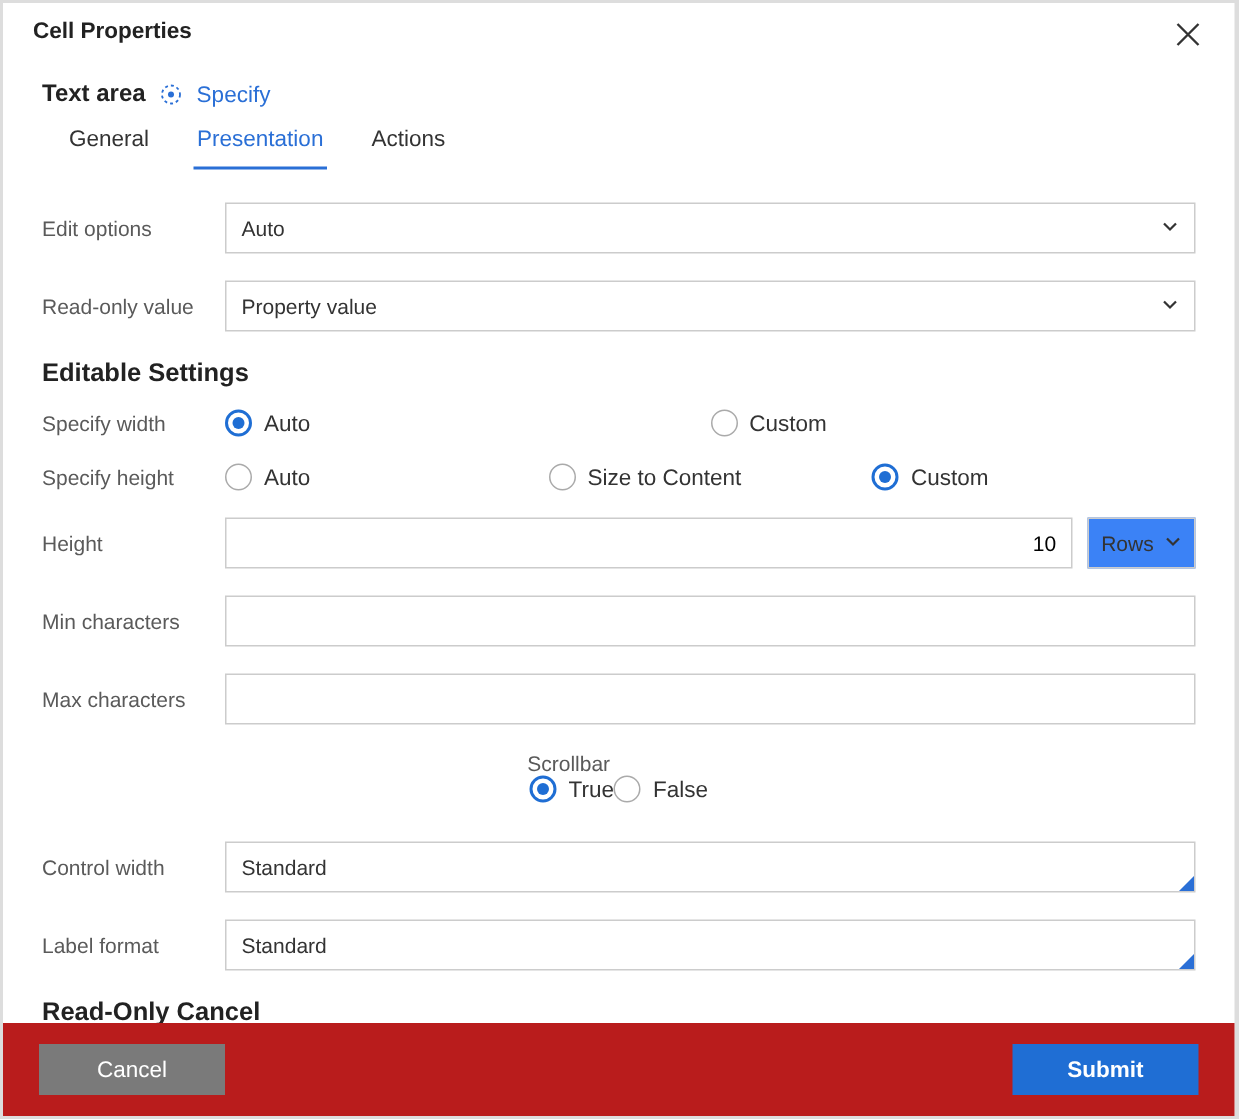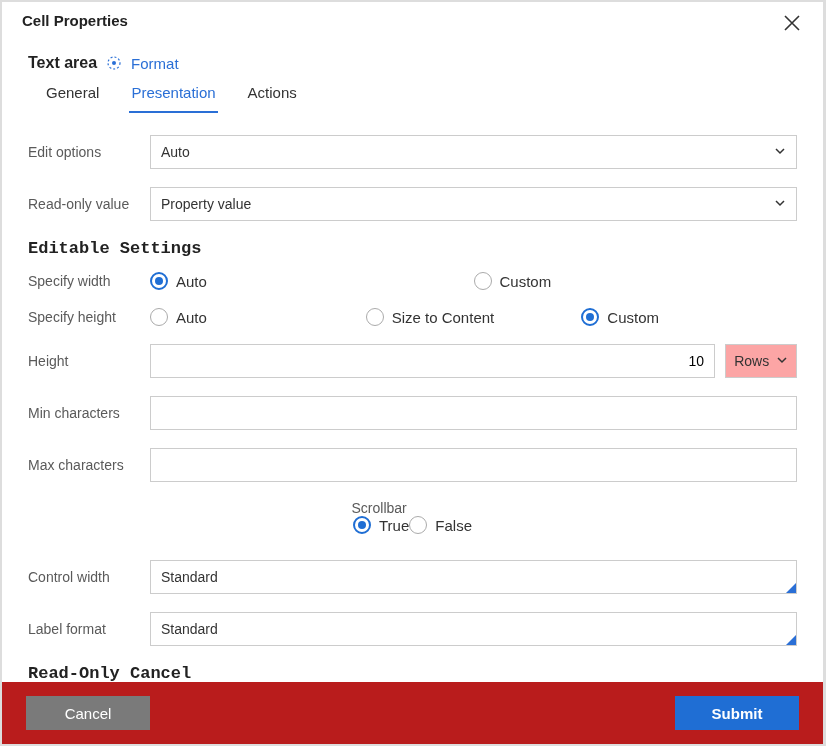--- a/index.html
+++ b/index.html
@@ -155,21 +155,20 @@
       width: 100%;
       background: #fff;
     }
     .text-input.right { text-align: right; }
     .section-title {
       font-size: 17px;
       font-weight: bold;
       color: #222;
       margin-bottom: 14px;
       margin-top: 2px;
-      font-family: Liberation Mono, monospace;
     }
     .radio-option {
       display: flex;
       align-items: center;
       gap: 8px;
       cursor: pointer;
     }
     .radio {
       width: 18px;
       height: 18px;
@@ -198,21 +197,21 @@
     .unit-select {
       width: 80px;
       height: 34px;
       border: 1px solid #ccc;
       display: flex;
       align-items: center;
       padding: 0 8px;
       position: relative;
       cursor: pointer;
       font-size: 14px;
-      background: #fca5a5;
+      background: #3b82f6;
       justify-content: space-between;
     }
     .footer {
       background: #b91c1c;
       padding: 14px 24px;
       display: flex;
       justify-content: space-between;
       align-items: center;
     }
     .btn {
@@ -258,21 +257,21 @@
   <div class="scroll-area">
 
     <div class="type-row">
       <span class="type-label">Text area</span>
       <span class="target-icon">
         <svg width="18" height="18" viewBox="0 0 18 18">
             <circle cx="9" cy="9" r="6" stroke="#2a6fd6" stroke-width="1.2" fill="none" stroke-dasharray="2 2"></circle>
             <circle cx="9" cy="9" r="2" fill="#2a6fd6"></circle>
           </svg>
       </span>
-      <span class="change-link">Format</span>
+      <span class="change-link">Specify</span>
     </div>
 
     <div class="tabs">
       <div class="tab">General</div>
       <div class="tab active">Presentation</div>
       <div class="tab">Actions</div>
     </div>
 
     <div class="form-row">
       <div class="label-col">Edit options</div>

